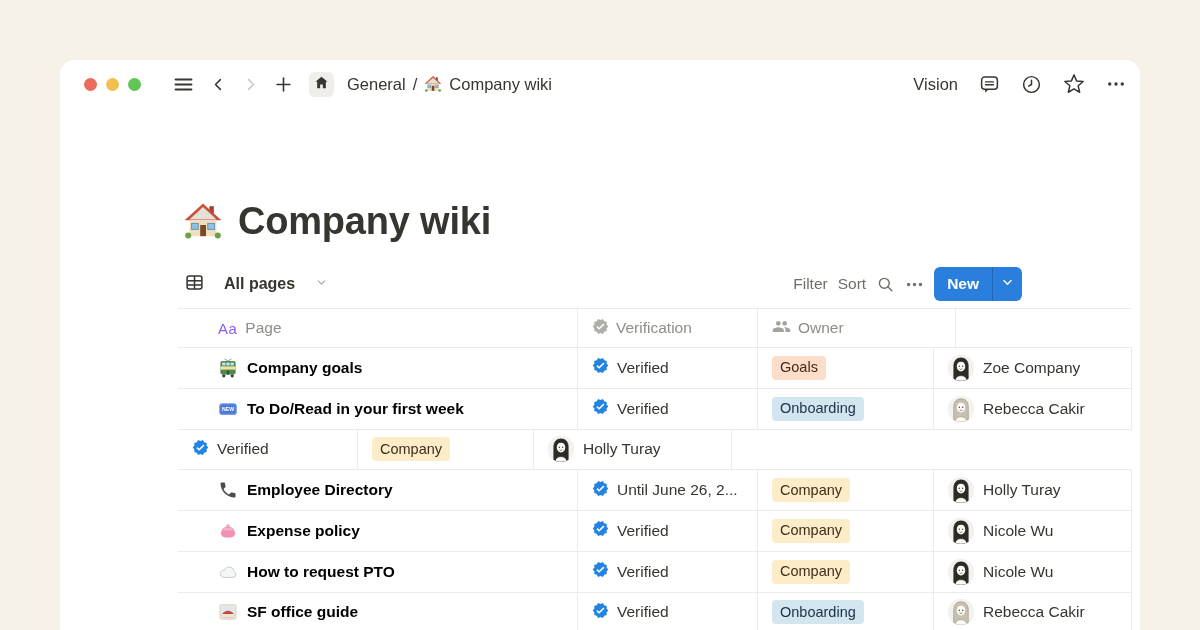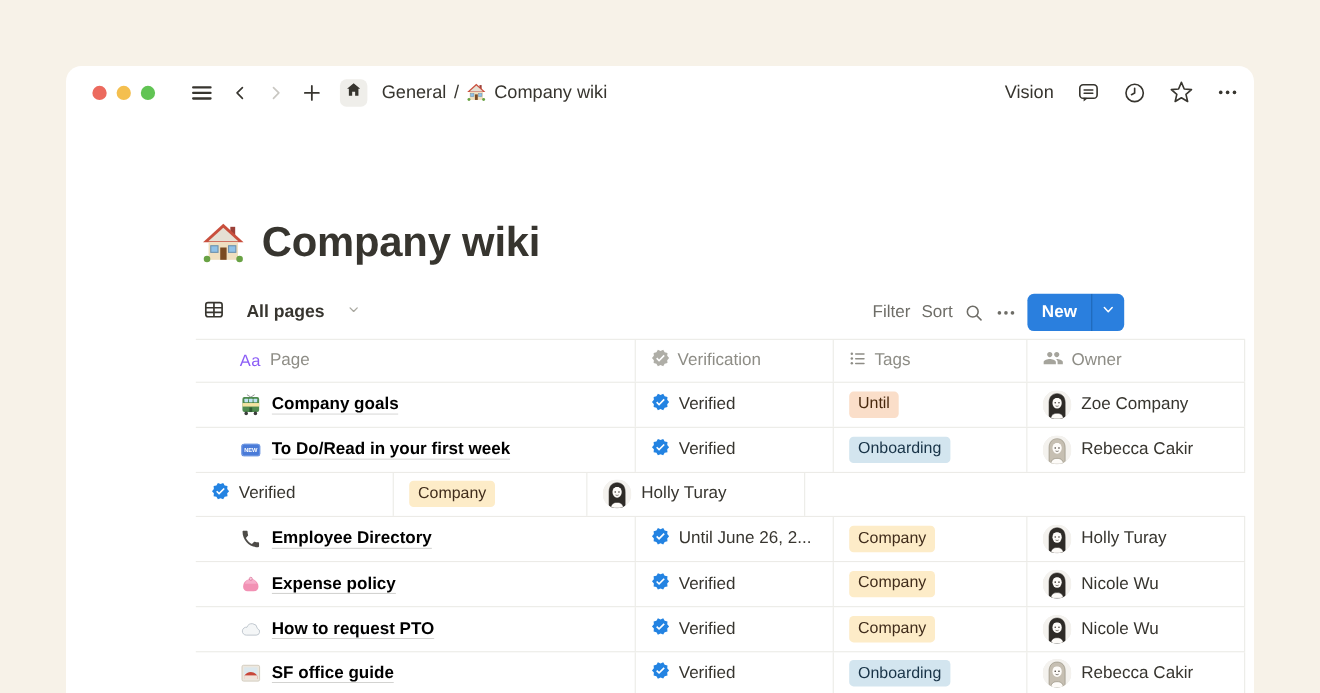--- a/index.html
+++ b/index.html
@@ -216,31 +216,20 @@
         <div class="cell c0">
           <span class="aa">Aa</span>
           <span>Page</span>
         </div>
         <div class="cell c1">
           <span><svg width="17" height="17" viewBox="0 0 24 24" xmlns="http://www.w3.org/2000/svg">
               <path fill-rule="evenodd" d="M23 11.99l-2.44-2.79.34-3.69-3.61-.82-1.89-3.2L12 2.96 8.6 1.49 6.71 4.69l-3.61.81.34 3.7L1 11.99l2.44 2.79-.34 3.7 3.61.82 1.89 3.2 3.4-1.47 3.4 1.46 1.89-3.19 3.61-.82-.34-3.69L23 11.99zm-12.91 4.72l-3.8-3.81 1.48-1.48 2.32 2.33 5.85-5.87 1.48 1.48-7.33 7.35z" fill="#AFAEA7"></path>
             </svg></span>
           <span>Verification</span>
         </div>
-        <div class="cell c2">
-          <span><svg width="16" height="16" viewBox="0 0 20 20" xmlns="http://www.w3.org/2000/svg">
-              <circle cx="3" cy="4.6" r="1.4" fill="#8E8D86"></circle>
-              <circle cx="3" cy="10" r="1.4" fill="#8E8D86"></circle>
-              <circle cx="3" cy="15.4" r="1.4" fill="#8E8D86"></circle>
-              <rect x="6.6" y="3.8" width="11" height="1.7" rx="0.8" fill="#8E8D86"></rect>
-              <rect x="6.6" y="9.2" width="11" height="1.7" rx="0.8" fill="#8E8D86"></rect>
-              <rect x="6.6" y="14.6" width="11" height="1.7" rx="0.8" fill="#8E8D86"></rect>
-            </svg></span>
-          <span>Tags</span>
-        </div>
         <div class="cell c3">
           <span><svg width="19" height="19" viewBox="0 0 24 24" xmlns="http://www.w3.org/2000/svg">
               <path d="M16 11c1.66 0 2.99-1.34 2.99-3S17.66 5 16 5c-1.66 0-3 1.34-3 3s1.34 3 3 3zm-8 0c1.66 0 2.99-1.34 2.99-3S9.66 5 8 5C6.34 5 5 6.34 5 8s1.34 3 3 3zm0 2c-2.33 0-7 1.17-7 3.5V19h14v-2.5c0-2.33-4.67-3.5-7-3.5zm8 0c-.29 0-.62.02-.97.05 1.16.84 1.97 1.97 1.97 3.45V19h6v-2.5c0-2.33-4.67-3.5-7-3.5z" fill="#A5A49C"></path>
             </svg></span>
           <span>Owner</span>
         </div>
       </div>
     <div id="tbody">
         <div class="t-row">
           <div class="cell c0">
@@ -260,21 +249,21 @@
             </span>
             <span class="page-link">Company goals</span>
           </div>
           <div class="cell c1">
             <span><svg width="17" height="17" viewBox="0 0 24 24" xmlns="http://www.w3.org/2000/svg">
                 <path fill-rule="evenodd" d="M23 11.99l-2.44-2.79.34-3.69-3.61-.82-1.89-3.2L12 2.96 8.6 1.49 6.71 4.69l-3.61.81.34 3.7L1 11.99l2.44 2.79-.34 3.7 3.61.82 1.89 3.2 3.4-1.47 3.4 1.46 1.89-3.19 3.61-.82-.34-3.69L23 11.99zm-12.91 4.72l-3.8-3.81 1.48-1.48 2.32 2.33 5.85-5.87 1.48 1.48-7.33 7.35z" fill="#2383E2"></path>
               </svg></span>
             <span class="verif-text">Verified</span>
           </div>
           <div class="cell c2">
-            <span class="chip" style="background:#FADEC9;color:#49290E">Until</span>
+            <span class="chip" style="background:#FADEC9;color:#49290E">Goals</span>
           </div>
           <div class="cell c3">
             <span class="avatar">
               <svg viewBox="0 0 32 32" xmlns="http://www.w3.org/2000/svg">
     <rect width="32" height="32" fill="#F4F2EE"></rect>
     <path d="M16 3.5 C10.2 3.5 7 7.8 7 13.5 L7 32 L25 32 L25 13.5 C25 7.8 21.8 3.5 16 3.5 Z" fill="#2E2B27" stroke="#2E2B27" stroke-width="0.6"></path>
     <ellipse cx="16" cy="14" rx="5.2" ry="6.2" fill="#FDFBF8"></ellipse>
     <path d="M16 4.5 C12 4.5 10 7.5 10 10.5 C12 9 14 8.4 16 8.4 C18 8.4 20 9 22 10.5 C22 7.5 20 4.5 16 4.5 Z" fill="#2E2B27"></path>
     <circle cx="13.9" cy="13.8" r="0.85" fill="#3A332C"></circle>
                 <circle cx="18.1" cy="13.8" r="0.85" fill="#3A332C"></circle>

